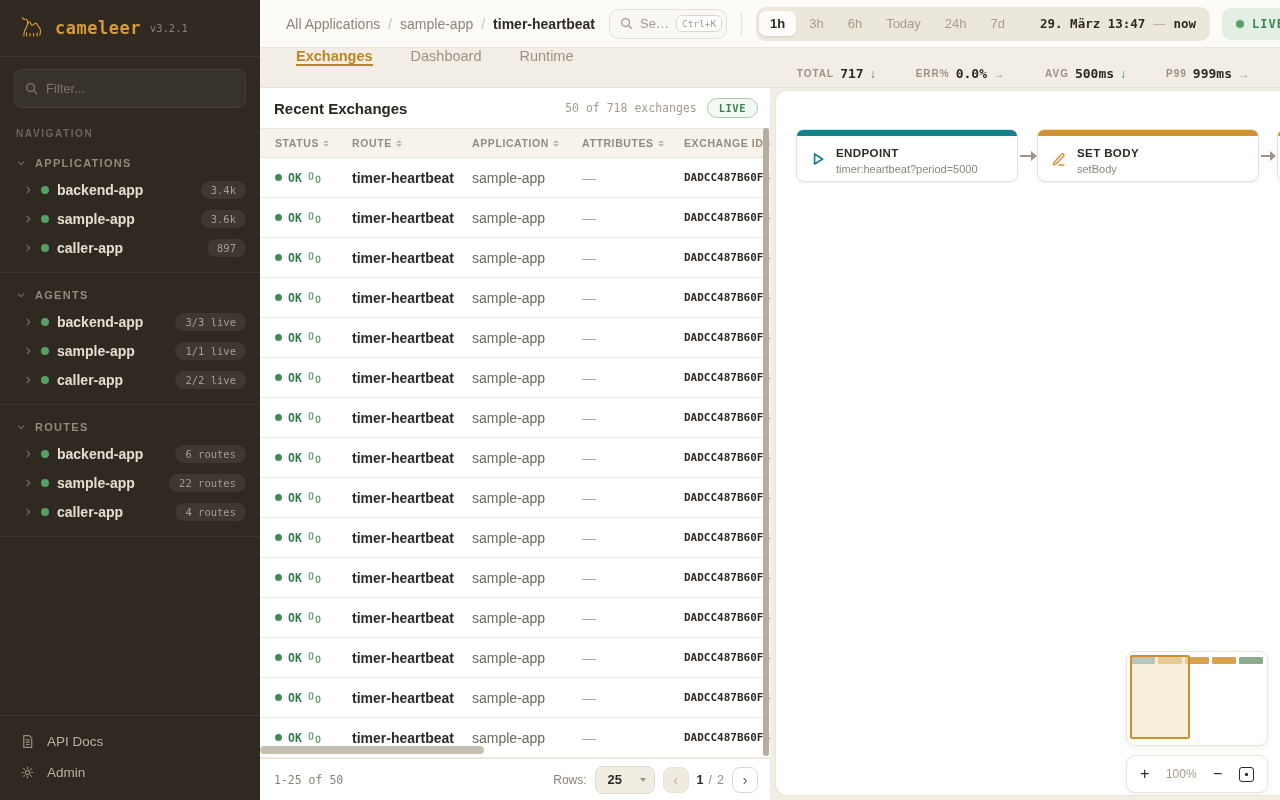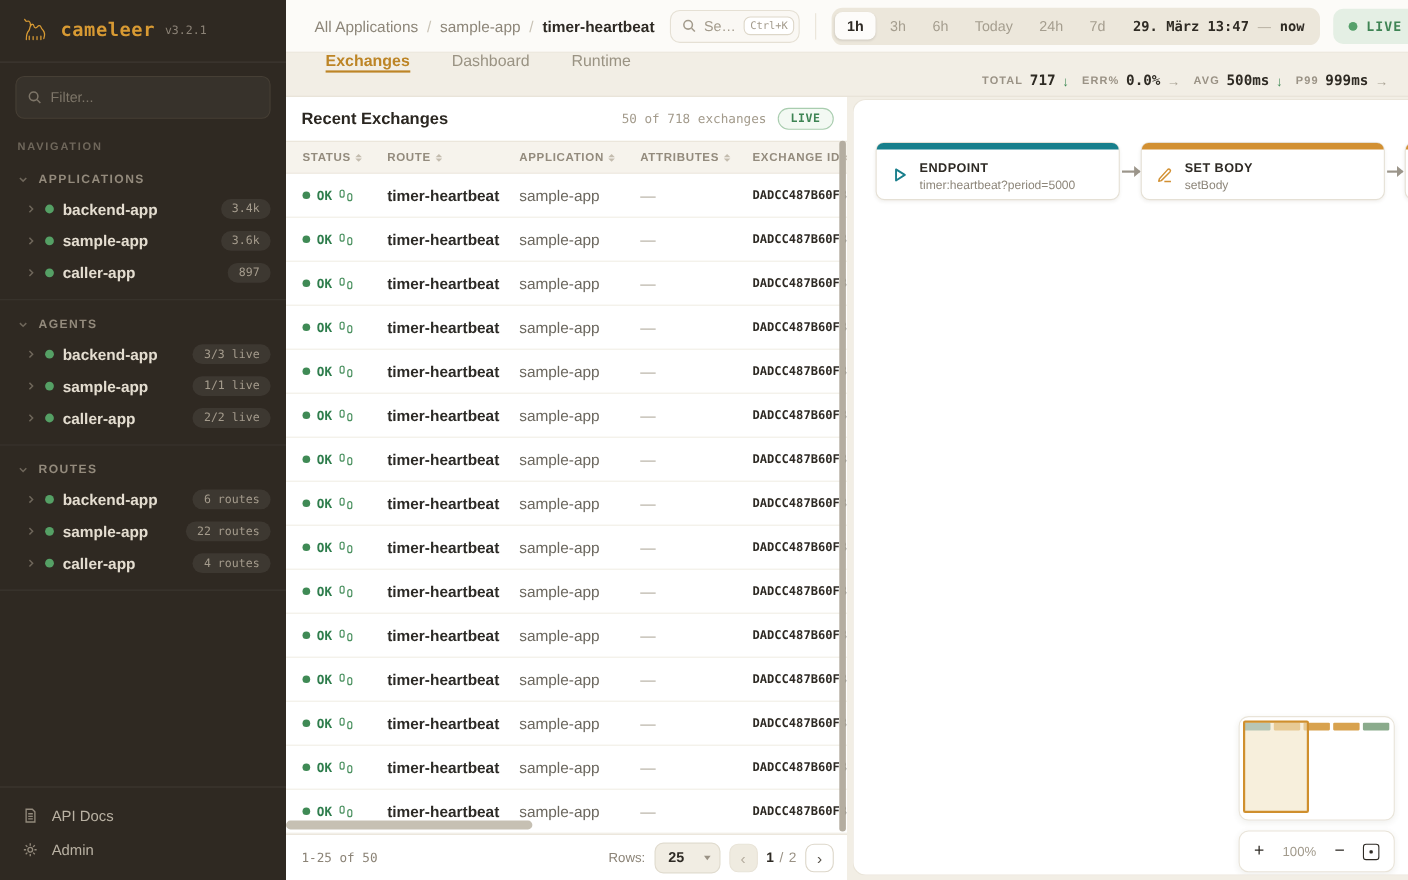--- a/index.html
+++ b/index.html
@@ -52,21 +52,21 @@
   .crumb-sep { font-size:14px; color:#c9c3b6; margin:0 8px; }
   .crumb-current { font-size:14px; font-weight:bold; color:#2d2923; white-space:nowrap; }
   .search-pill { margin-left:14px; display:flex; align-items:center; gap:7px;
     height:30px; width:118px; padding:0 6px 0 10px;
     border:1px solid #e5e0d4; border-radius:9px; background:#faf8f4; cursor:pointer; }
   .search-txt { font-size:13px; color:#a39b8c; flex:1; }
   .kbd { font-family:"DejaVu Sans Mono","Liberation Mono",monospace; font-size:9.5px;
     color:#a39b8c; border:1px solid #ddd7c9; border-radius:6px; padding:2px 5px; background:#fff; }
   .top-divider { width:1px; height:24px; background:#e9e4d8; margin:0 14px; flex:none; }
   .time-pill { display:flex; align-items:center; height:34px; background:#ece7db;
-    border-radius:10px; padding:3px 14px 3px 3px; gap:2px; flex:none;text-align:center; }
+    border-radius:10px; padding:3px 14px 3px 3px; gap:12px; flex:none;text-align:center; }
   .time-btn { font-size:13px; color:#a59e8f; padding:5px 11px; border-radius:7px;
     cursor:pointer; white-space:nowrap; }
   .time-btn.active { background:#fdfcfa; color:#2e2a24; font-weight:bold;
     box-shadow:0 1px 2px rgba(0,0,0,.10); }
   .time-range { display:flex; align-items:center; gap:8px; margin-left:12px; white-space:nowrap; }
   .time-val { font-family:"DejaVu Sans Mono","Liberation Mono",monospace;
     font-size:12.5px; font-weight:bold; color:#2f2b24; }
   .time-dash { color:#b3ac9d; font-size:12px; }
   .live-badge { margin-left:12px; display:flex; align-items:center; gap:8px; height:32px;
     padding:0 14px; background:#e4efe4; border-radius:9px; flex:none; cursor:pointer; }
@@ -74,21 +74,21 @@
   .live-txt { font-family:"DejaVu Sans Mono","Liberation Mono",monospace;
     font-size:12px; font-weight:bold; color:#3e8454; letter-spacing:1px; }
 
   
   .subbar { position:absolute; left:260px; top:48px; right:0; height:40px;
     background:#f2eee5; border-bottom:1px solid #e7e2d6;
     display:flex; align-items:stretch; padding-left:36px; z-index:3;flex-direction:column; }
   .tab { display:flex; align-items:center; margin-right:38px; font-size:14.5px;
     color:#9a9383; border-bottom:2px solid transparent; cursor:pointer; }
   .tab.active { color:#bd8526; font-weight:bold; border-bottom-color:#bd8526; }
-  .stats { margin-left:auto; display:flex; align-items:center; gap:12px; padding-right:18px; }
+  .stats { margin-left:auto; display:flex; align-items:center; gap:40px; padding-right:30px; }
   .stat { display:flex; align-items:center; gap:6px; white-space:nowrap; }
   .stat .sl { font-size:10px; font-weight:bold; letter-spacing:1px; color:#9a9285; }
   .stat .sv { font-family:"DejaVu Sans Mono","Liberation Mono",monospace;
     font-size:13px; font-weight:bold; color:#2e2a23; }
   .stat .arrow { font-size:12px; color:#a8a193; }
   .stat.good .arrow { color:#3f8a55; }
 
   
   .table-card { position:absolute; left:260px; top:88px; width:510px; bottom:0;
     background:#ffffff; z-index:2; }

